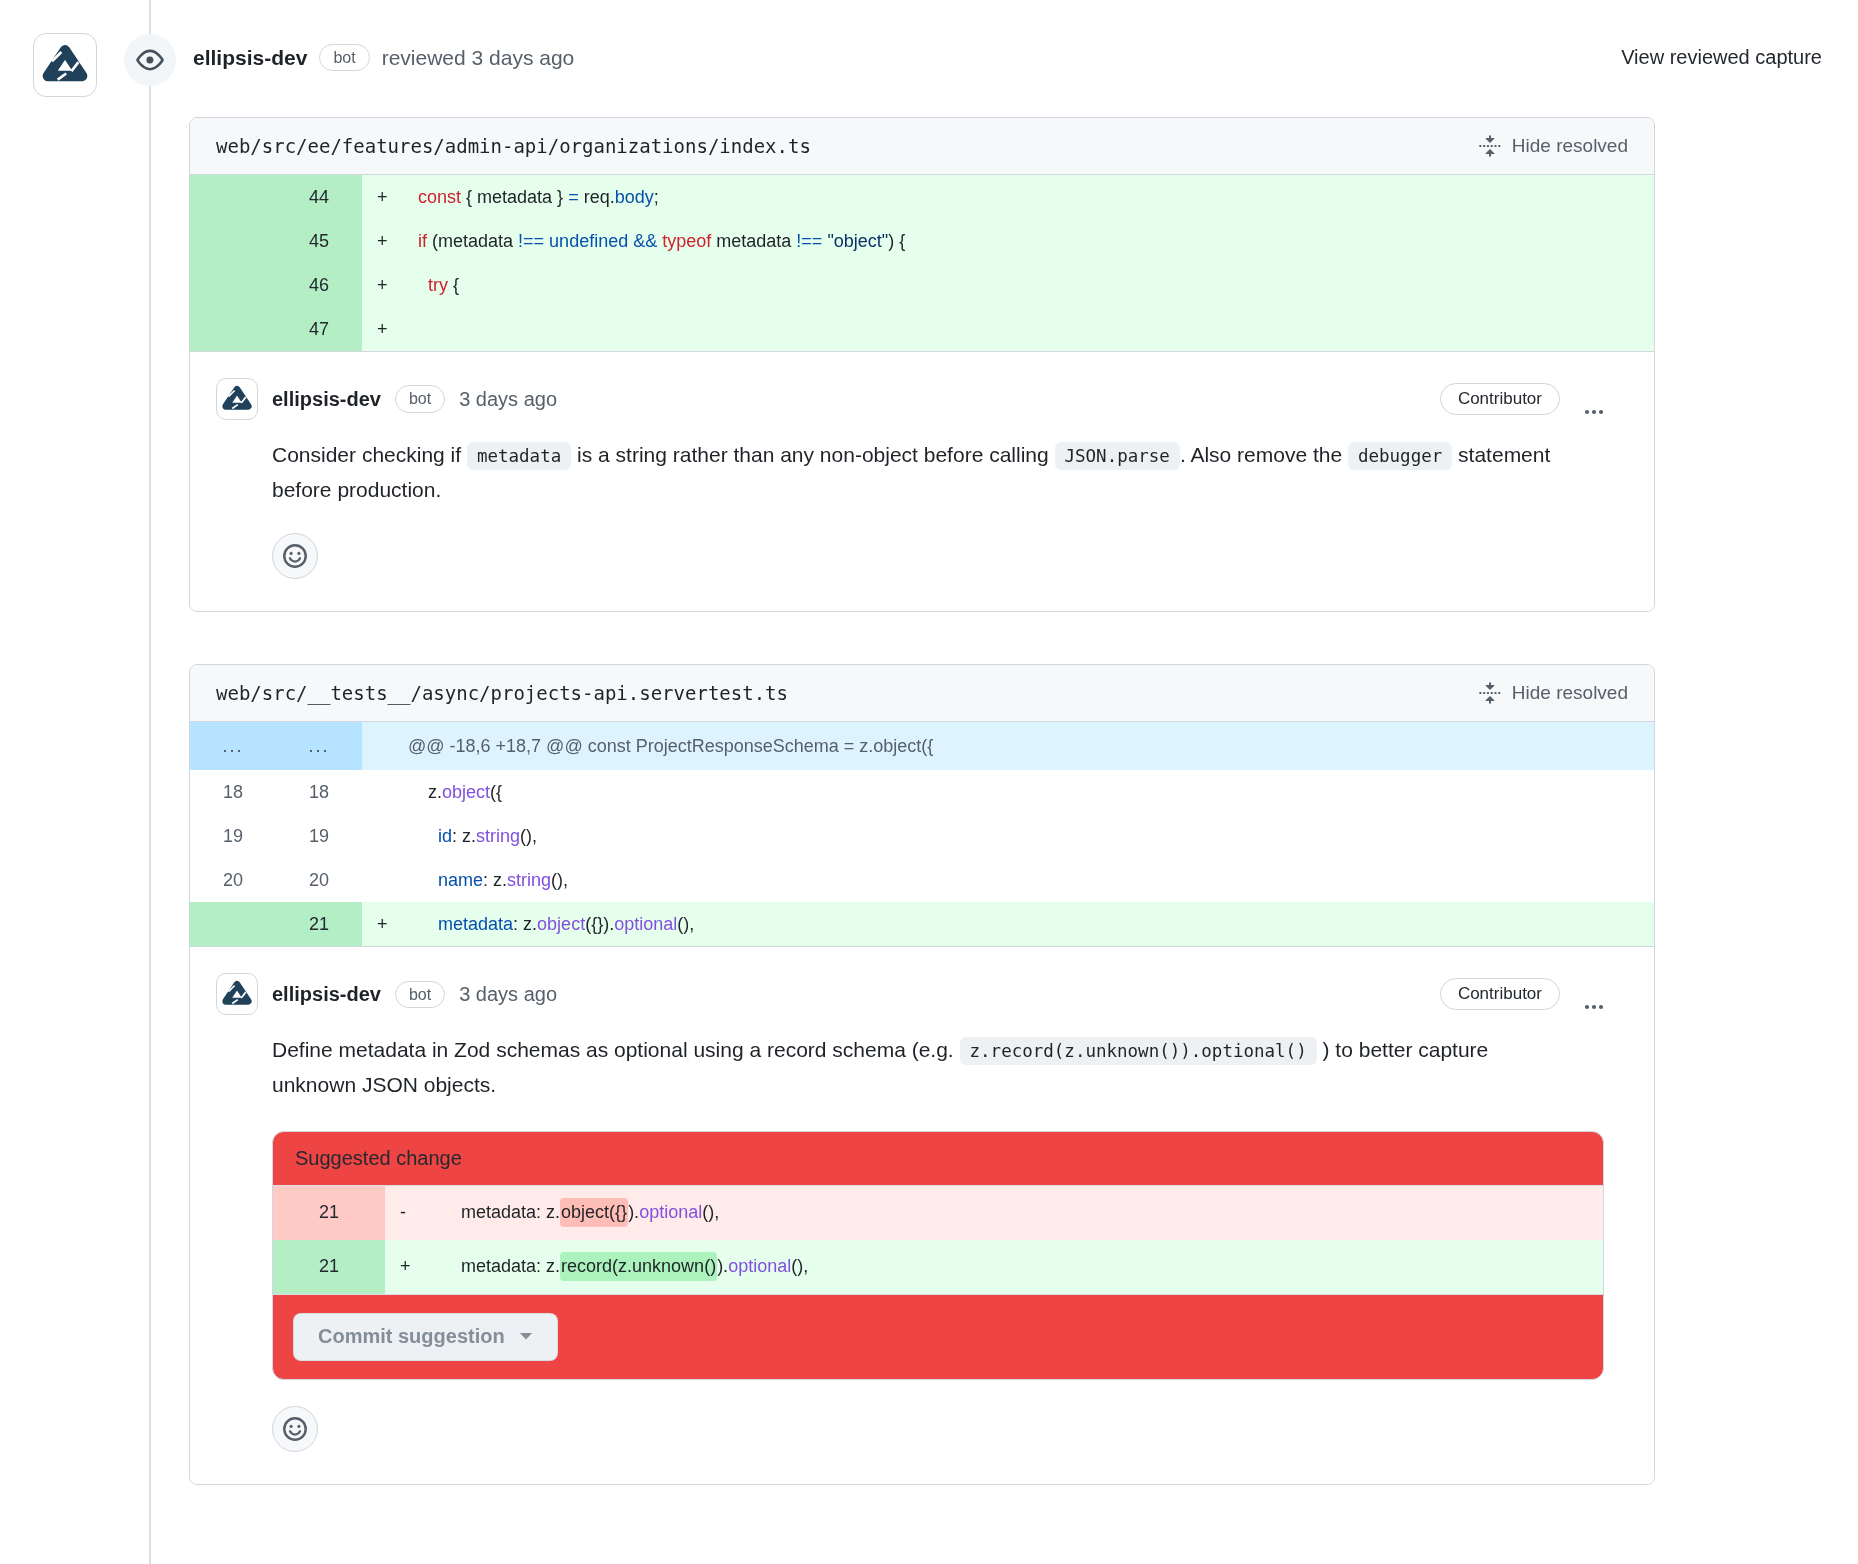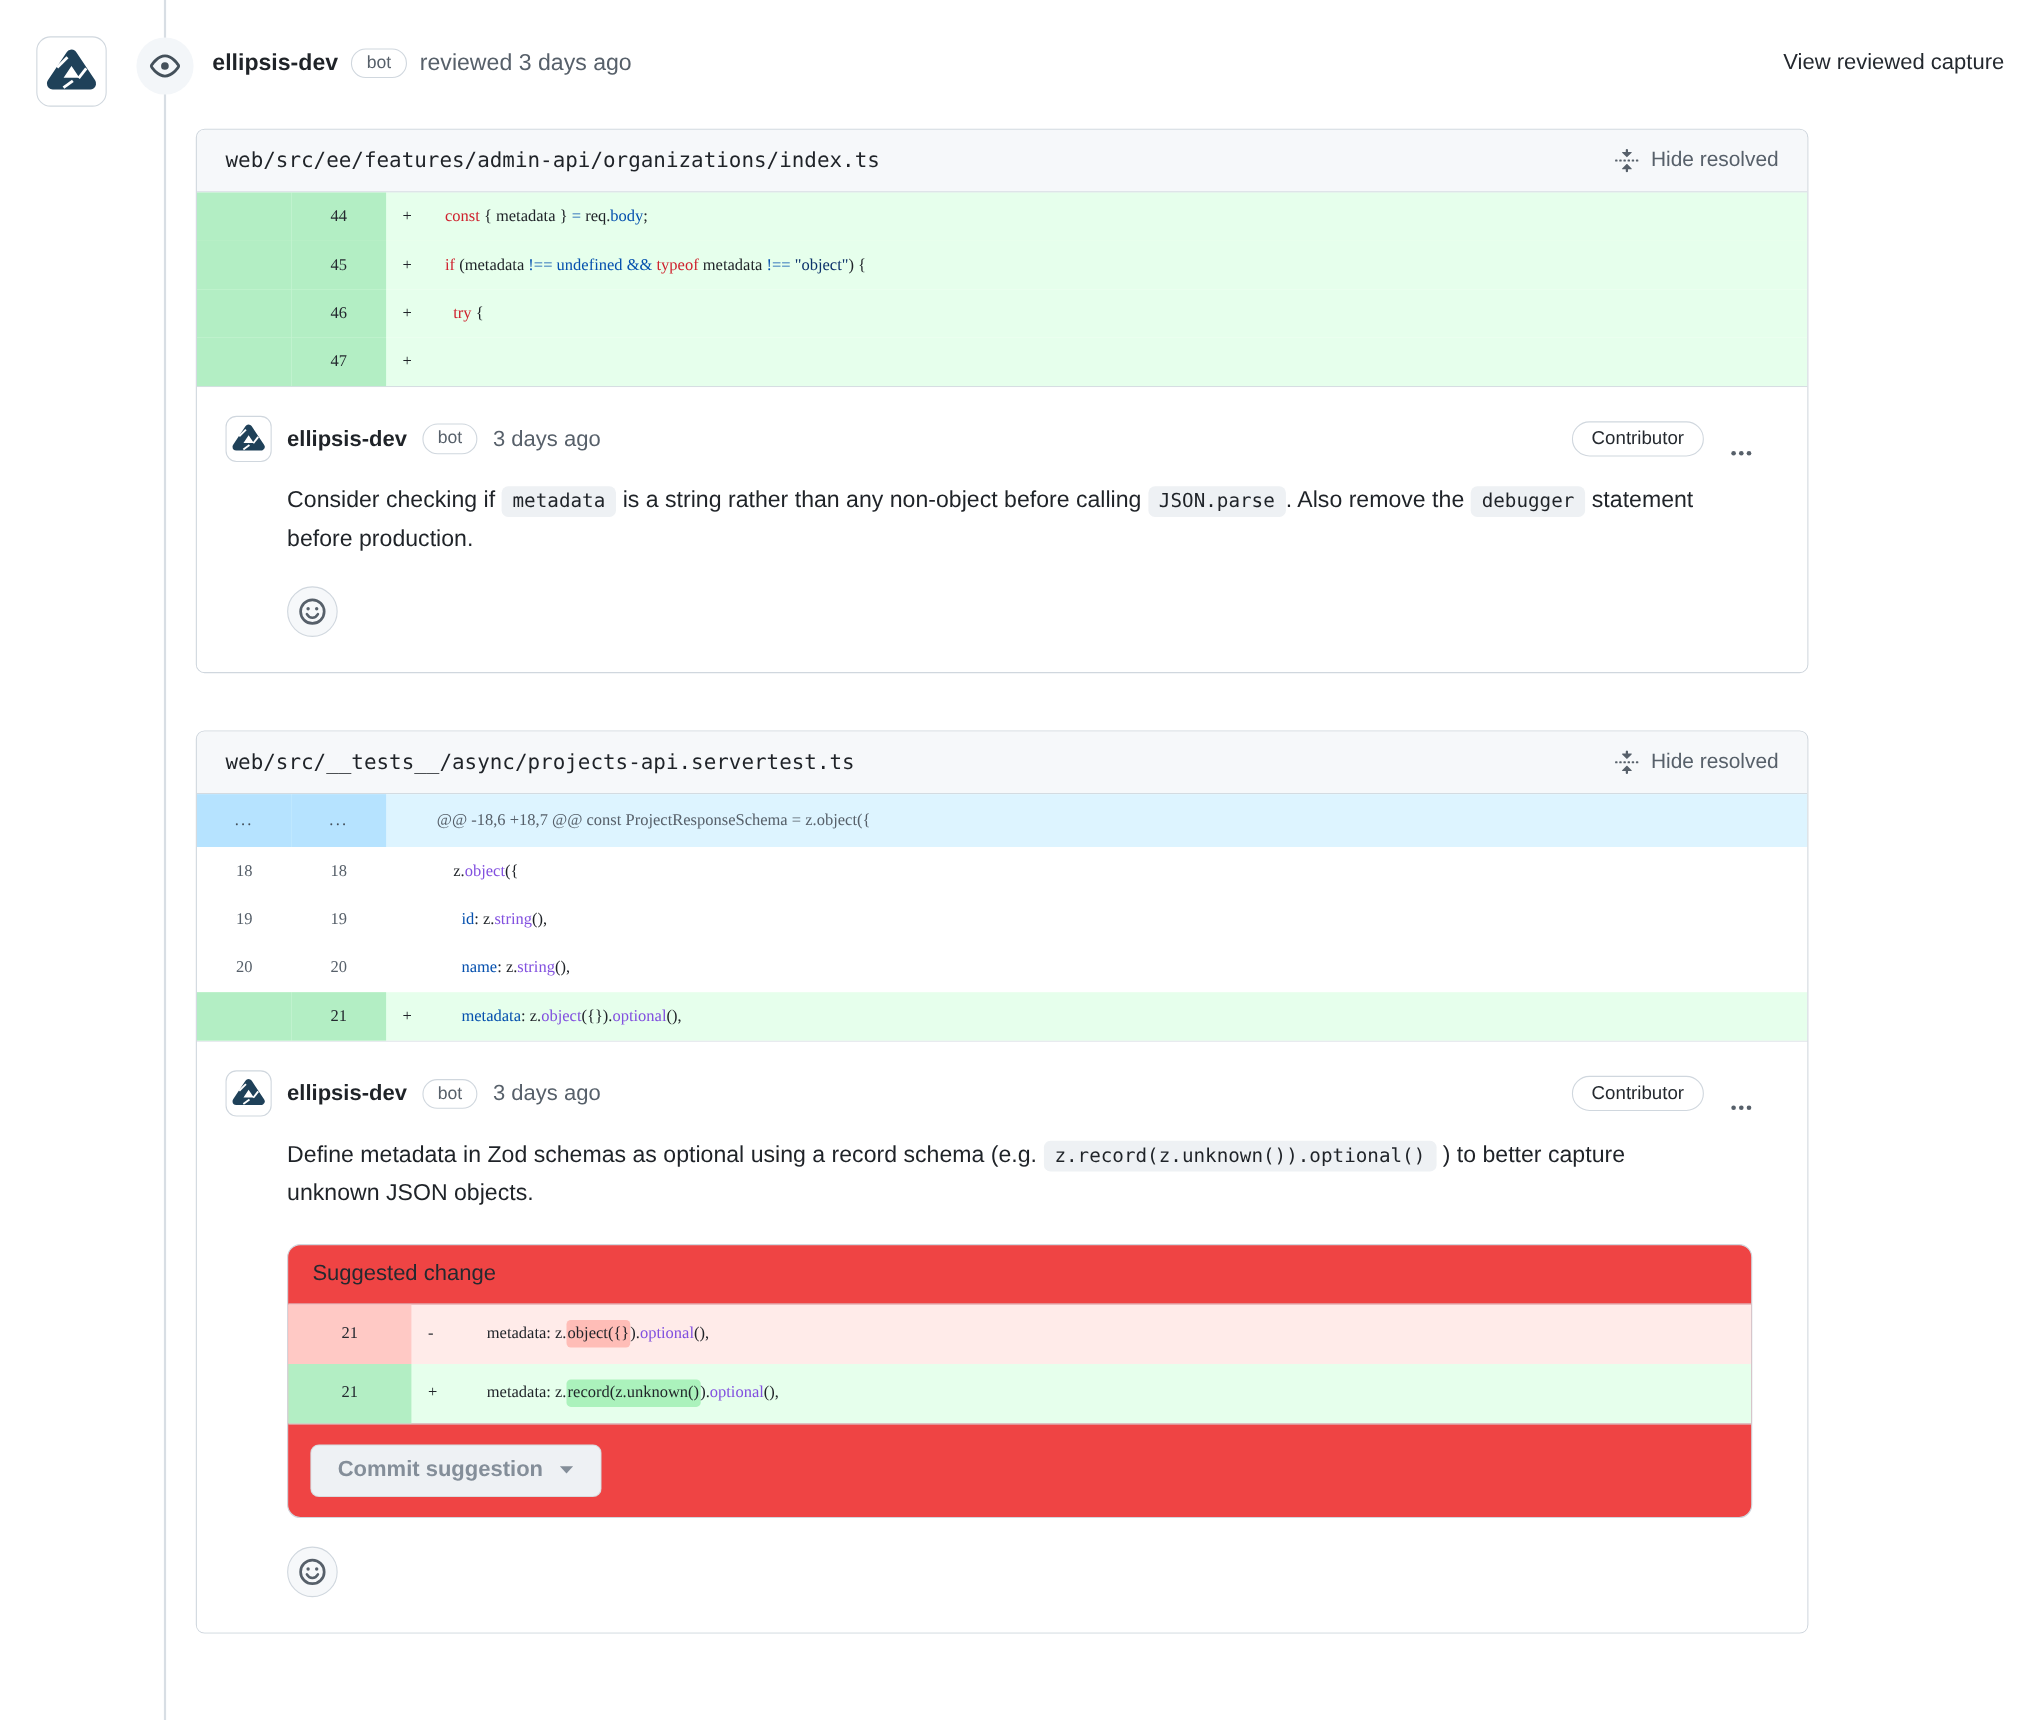--- a/index.html
+++ b/index.html
@@ -22,31 +22,31 @@
     border:1px solid var(--border);border-radius:13px;display:flex;align-items:center;justify-content:center}
   .eye-badge{position:absolute;left:124px;top:34px;width:52px;height:52px;border-radius:50%;
     background:#f3f6f9;display:flex;align-items:center;justify-content:center}
 
   .review-header{position:absolute;left:193px;top:44px;right:36px;display:flex;align-items:center;gap:12px}
   .rh-author{font-size:21px;font-weight:700;color:var(--text)}
   .pill-badge{border:1px solid var(--border);border-radius:999px;color:var(--muted);font-size:16px;padding:3px 13px;line-height:1.2;background:#fff}
   .rh-action{font-size:21px;color:var(--muted)}
   .view-link{margin-left:auto;font-size:20px;color:#24292f;text-decoration:none;cursor:pointer}
 
-  .cards{position:absolute;left:178px;top:117px;width:1466px}
+  .cards{position:absolute;left:189px;top:117px;width:1466px}
   .card{border:1px solid var(--border);border-radius:8px;background:#fff;overflow:hidden}
   .card + .card{margin-top:52px}
 
   .file-header{display:flex;align-items:center;justify-content:space-between;background:var(--header_bg);
     border-bottom:1px solid var(--border);padding:17px 26px}
   .file-path{font-family:"DejaVu Sans Mono","Liberation Mono",monospace;font-size:19px;color:var(--text);cursor:pointer}
   .hide-resolved{display:flex;align-items:flex-end;gap:11px;color:var(--muted);font-size:19px;
     background:transparent;border:0;cursor:pointer;font-family:inherit}
 
-  .diff{border-bottom:1px solid var(--border);font-family:Liberation Serif, serif;font-size:15px}
+  .diff{border-bottom:1px solid var(--border);font-family:Liberation Sans, sans-serif;font-size:18px}
   .drow{display:grid}
   .t-double .drow{grid-template-columns:86px 86px 46px 1fr}
   .t-single .drow{grid-template-columns:112px 46px 1fr}
   .drow>div{display:flex;align-items:center;min-height:44px}
   .drow .gut{justify-content:center;color:var(--muted);cursor:pointer}
   .drow .sign{padding-left:15px;color:var(--text)}
   .drow .code{white-space:pre;overflow:hidden}
   .drow.ctx{background:#fff}
   .drow.add{background:var(--add_row)}
   .drow.add .gut{background:var(--add_gutter);color:#24292f}

